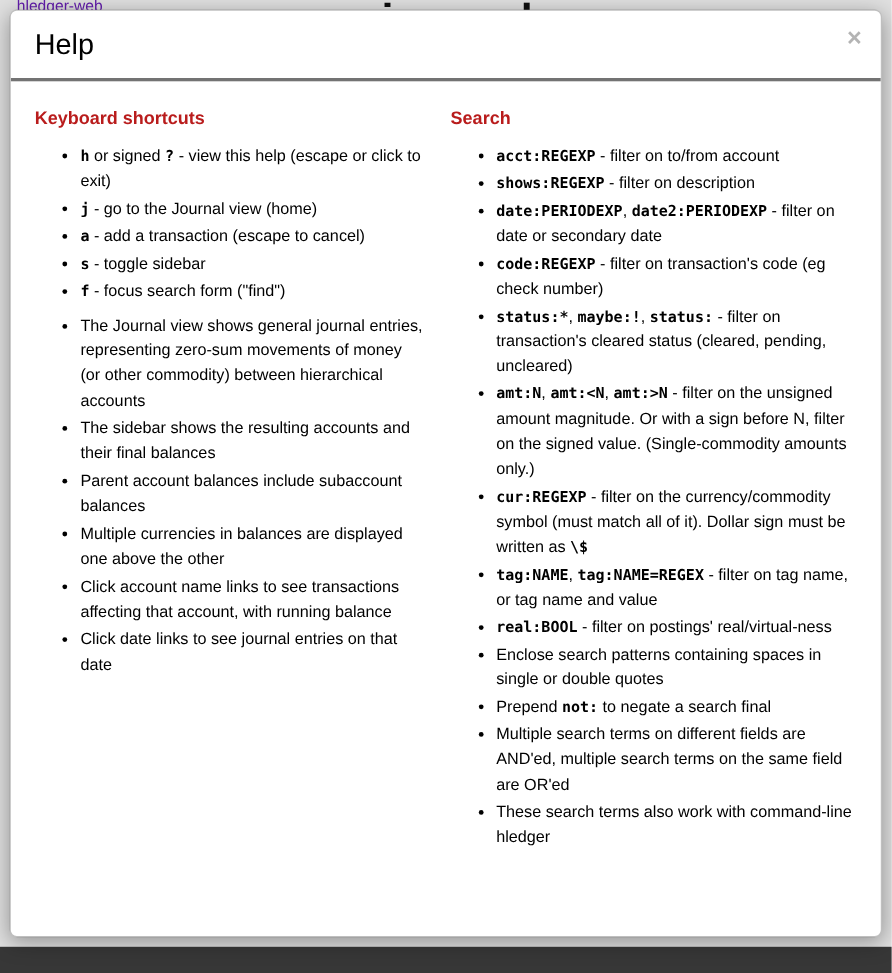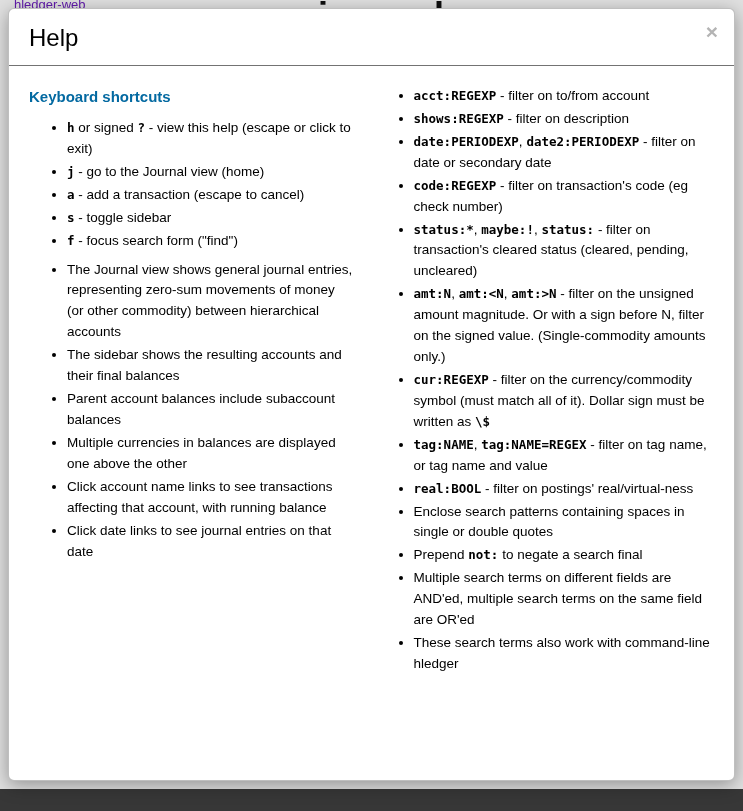--- a/index.html
+++ b/index.html
@@ -36,21 +36,21 @@
     position: absolute; left: 8px; right: 8px; top: 8px; bottom: 30px;
     background: #fff;
     border: 1px solid rgba(0,0,0,0.25);
     border-radius: 6px;
     box-shadow: 0 4px 18px rgba(0,0,0,0.35);
     display: flex; flex-direction: column;
   }
   .modal-header {
     position: relative;
     padding: 15px 20px 13px;
-    border-bottom: 1px solid #737373;
+    border-bottom: 3px solid #737373;
     border-radius: 6px 6px 0 0;
   }
   .modal-title { font-size: 24px; font-weight: 500; color: #000; }
   .close {
     position: absolute; top: 12px; right: 16px;
     background: none; border: none;
     font-size: 21px; font-weight: bold; color: #b4b4b4;
     cursor: pointer; line-height: 1;
     font-family: "Liberation Sans", sans-serif;
   }
@@ -58,21 +58,21 @@
   .modal-body {
     flex: 1;
     padding: 20px;
     display: flex;
   }
   .col { flex: 0 0 50%; max-width: 50%; }
   .col-left { padding-right: 18px; }
   .col-right { padding-left: 4px; }
 
   .col h4 {
-    font-size: 15px; font-weight: bold; color: #0369a1;
+    font-size: 15px; font-weight: bold; color: #b91c1c;
     margin: 22px 0 13px;
   }
   .col h4:first-child { margin-top: 2px; }
 
   .col ul { margin: 0 0 8px; padding-left: 38px; list-style: disc; }
   .col li {
     font-size: 13.5px; line-height: 1.55; color: #000;
     margin-bottom: 2px;
   }
   .code {
@@ -110,20 +110,21 @@
       <ul>
           <li><span>The Journal view shows general journal entries, representing zero-sum movements of money (or other commodity) between hierarchical accounts</span></li>
           <li><span>The sidebar shows the resulting accounts and their final balances</span></li>
           <li><span>Parent account balances include subaccount balances</span></li>
           <li><span>Multiple currencies in balances are displayed one above the other</span></li>
           <li><span>Click account name links to see transactions affecting that account, with running balance</span></li>
           <li><span>Click date links to see journal entries on that date</span></li>
         </ul>
     </div>
     <div class="col col-right">
+      <h4>Search</h4>
       <ul>
           <li><span class="code">acct:REGEXP</span><span> - filter on to/from account</span></li>
           <li><span class="code">shows:REGEXP</span><span> - filter on description</span></li>
           <li><span class="code">date:PERIODEXP</span><span>, </span><span class="code">date2:PERIODEXP</span><span> - filter on date or secondary date</span></li>
           <li><span class="code">code:REGEXP</span><span> - filter on transaction's code (eg check number)</span></li>
           <li><span class="code">status:*</span><span>, </span><span class="code">maybe:!</span><span>, </span><span class="code">status:</span><span> - filter on transaction's cleared status (cleared, pending, uncleared)</span></li>
           <li><span class="code">amt:N</span><span>, </span><span class="code">amt:&lt;N</span><span>, </span><span class="code">amt:&gt;N</span><span> - filter on the unsigned amount magnitude. Or with a sign before N, filter on the signed value. (Single-commodity amounts only.)</span></li>
           <li><span class="code">cur:REGEXP</span><span> - filter on the currency/commodity symbol (must match all of it). Dollar sign must be written as </span><span class="code">\$</span></li>
           <li><span class="code">tag:NAME</span><span>, </span><span class="code">tag:NAME=REGEX</span><span> - filter on tag name, or tag name and value</span></li>
           <li><span class="code">real:BOOL</span><span> - filter on postings' real/virtual-ness</span></li>

